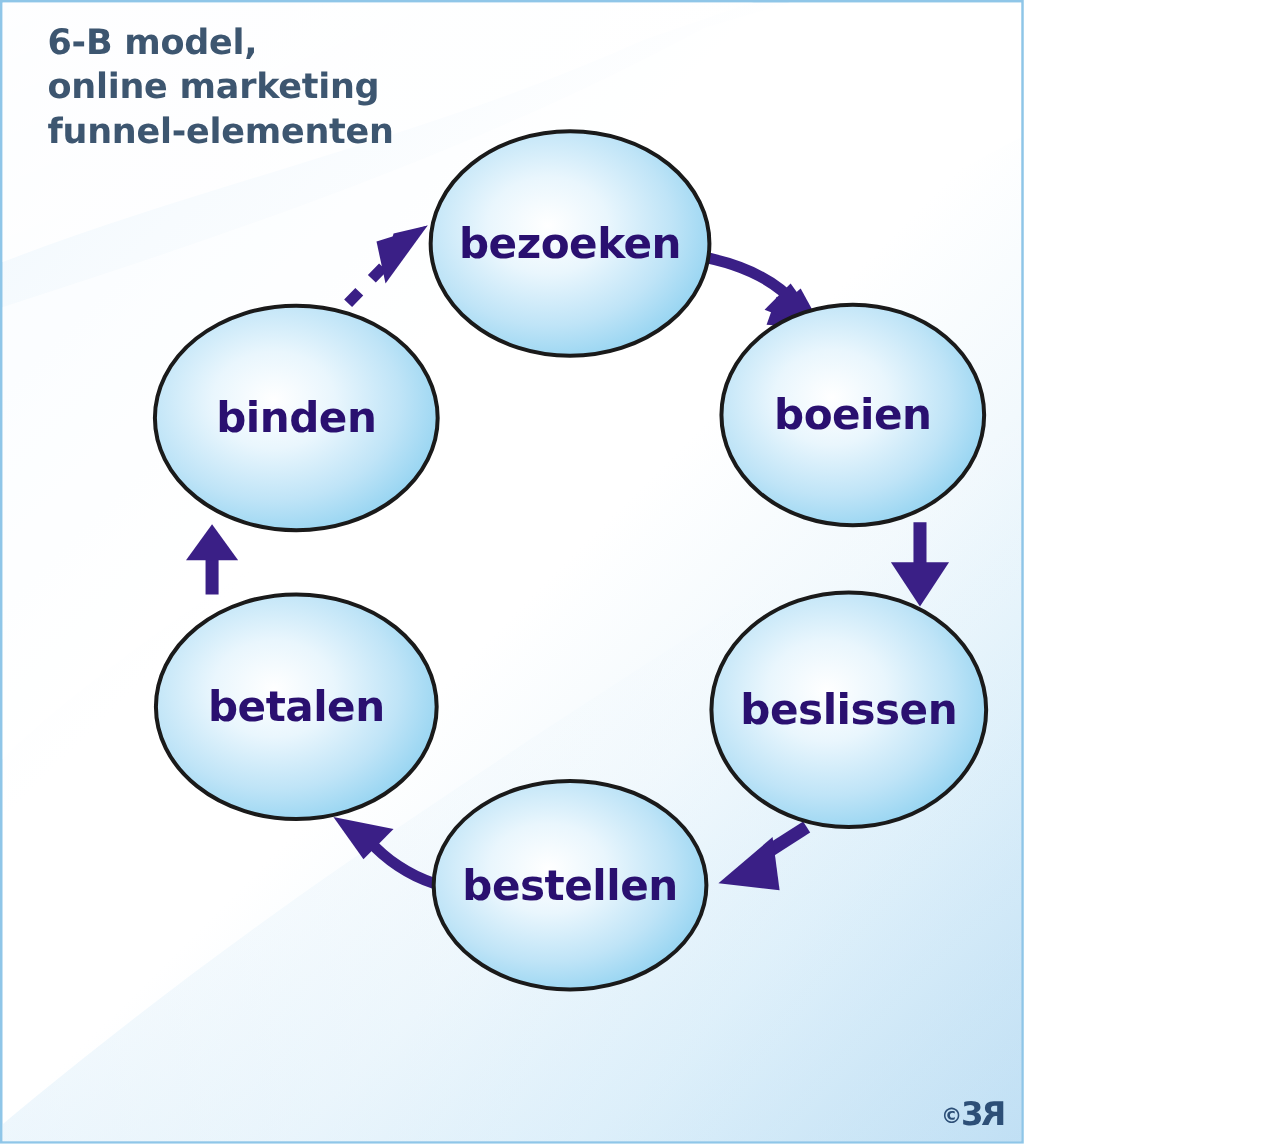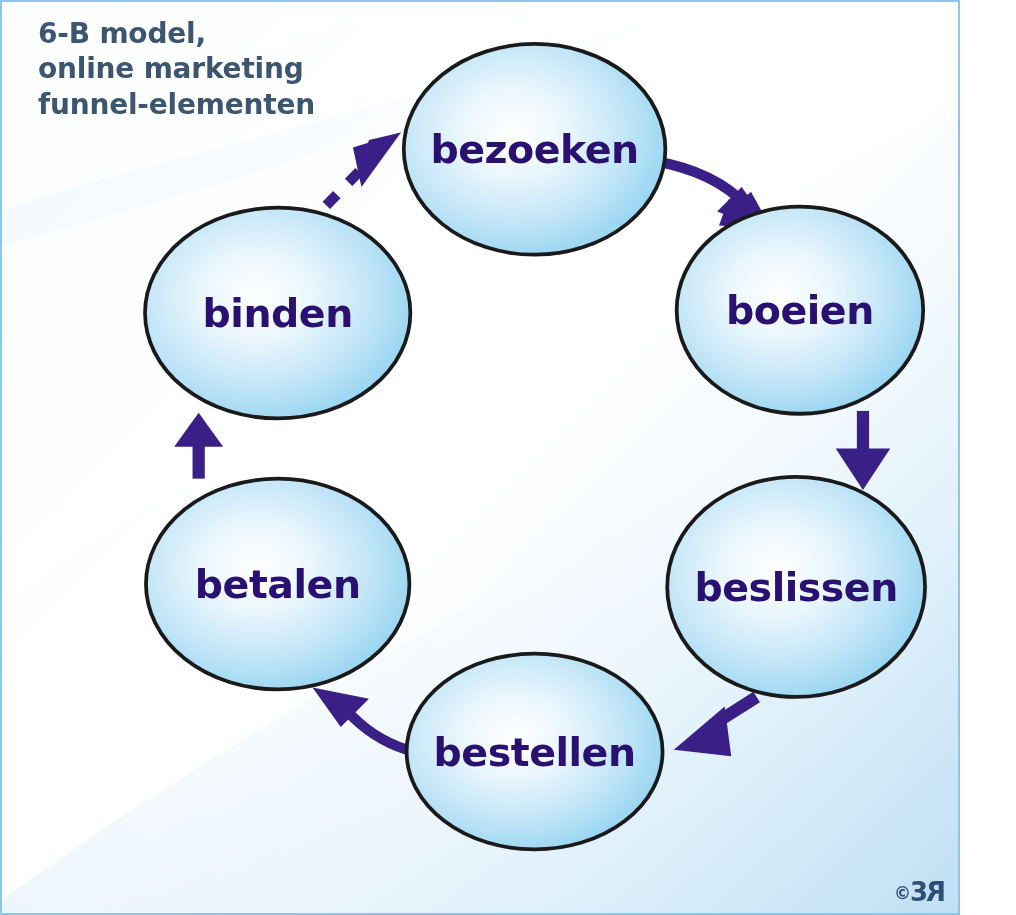--- a/index.html
+++ b/index.html
@@ -3,21 +3,21 @@
 <meta charset="utf-8">
 <title>6-B model diagram</title>
 <style>
   html, body {
     margin: 0;
     padding: 0;
     background: #ffffff;
   }
   #canvas {
     position: relative;
-    width: 960px;
+    width: 819px;
     height: 915px;
     overflow: hidden;
     font-family: "DejaVu Sans", "Liberation Sans", sans-serif;
     box-sizing: border-box;
     border: 2px solid #8fc6e8;
     background:
       linear-gradient(135deg,
         #eef7fd 0%,
         #f7fbfe 18%,
         #ffffff 38%,

